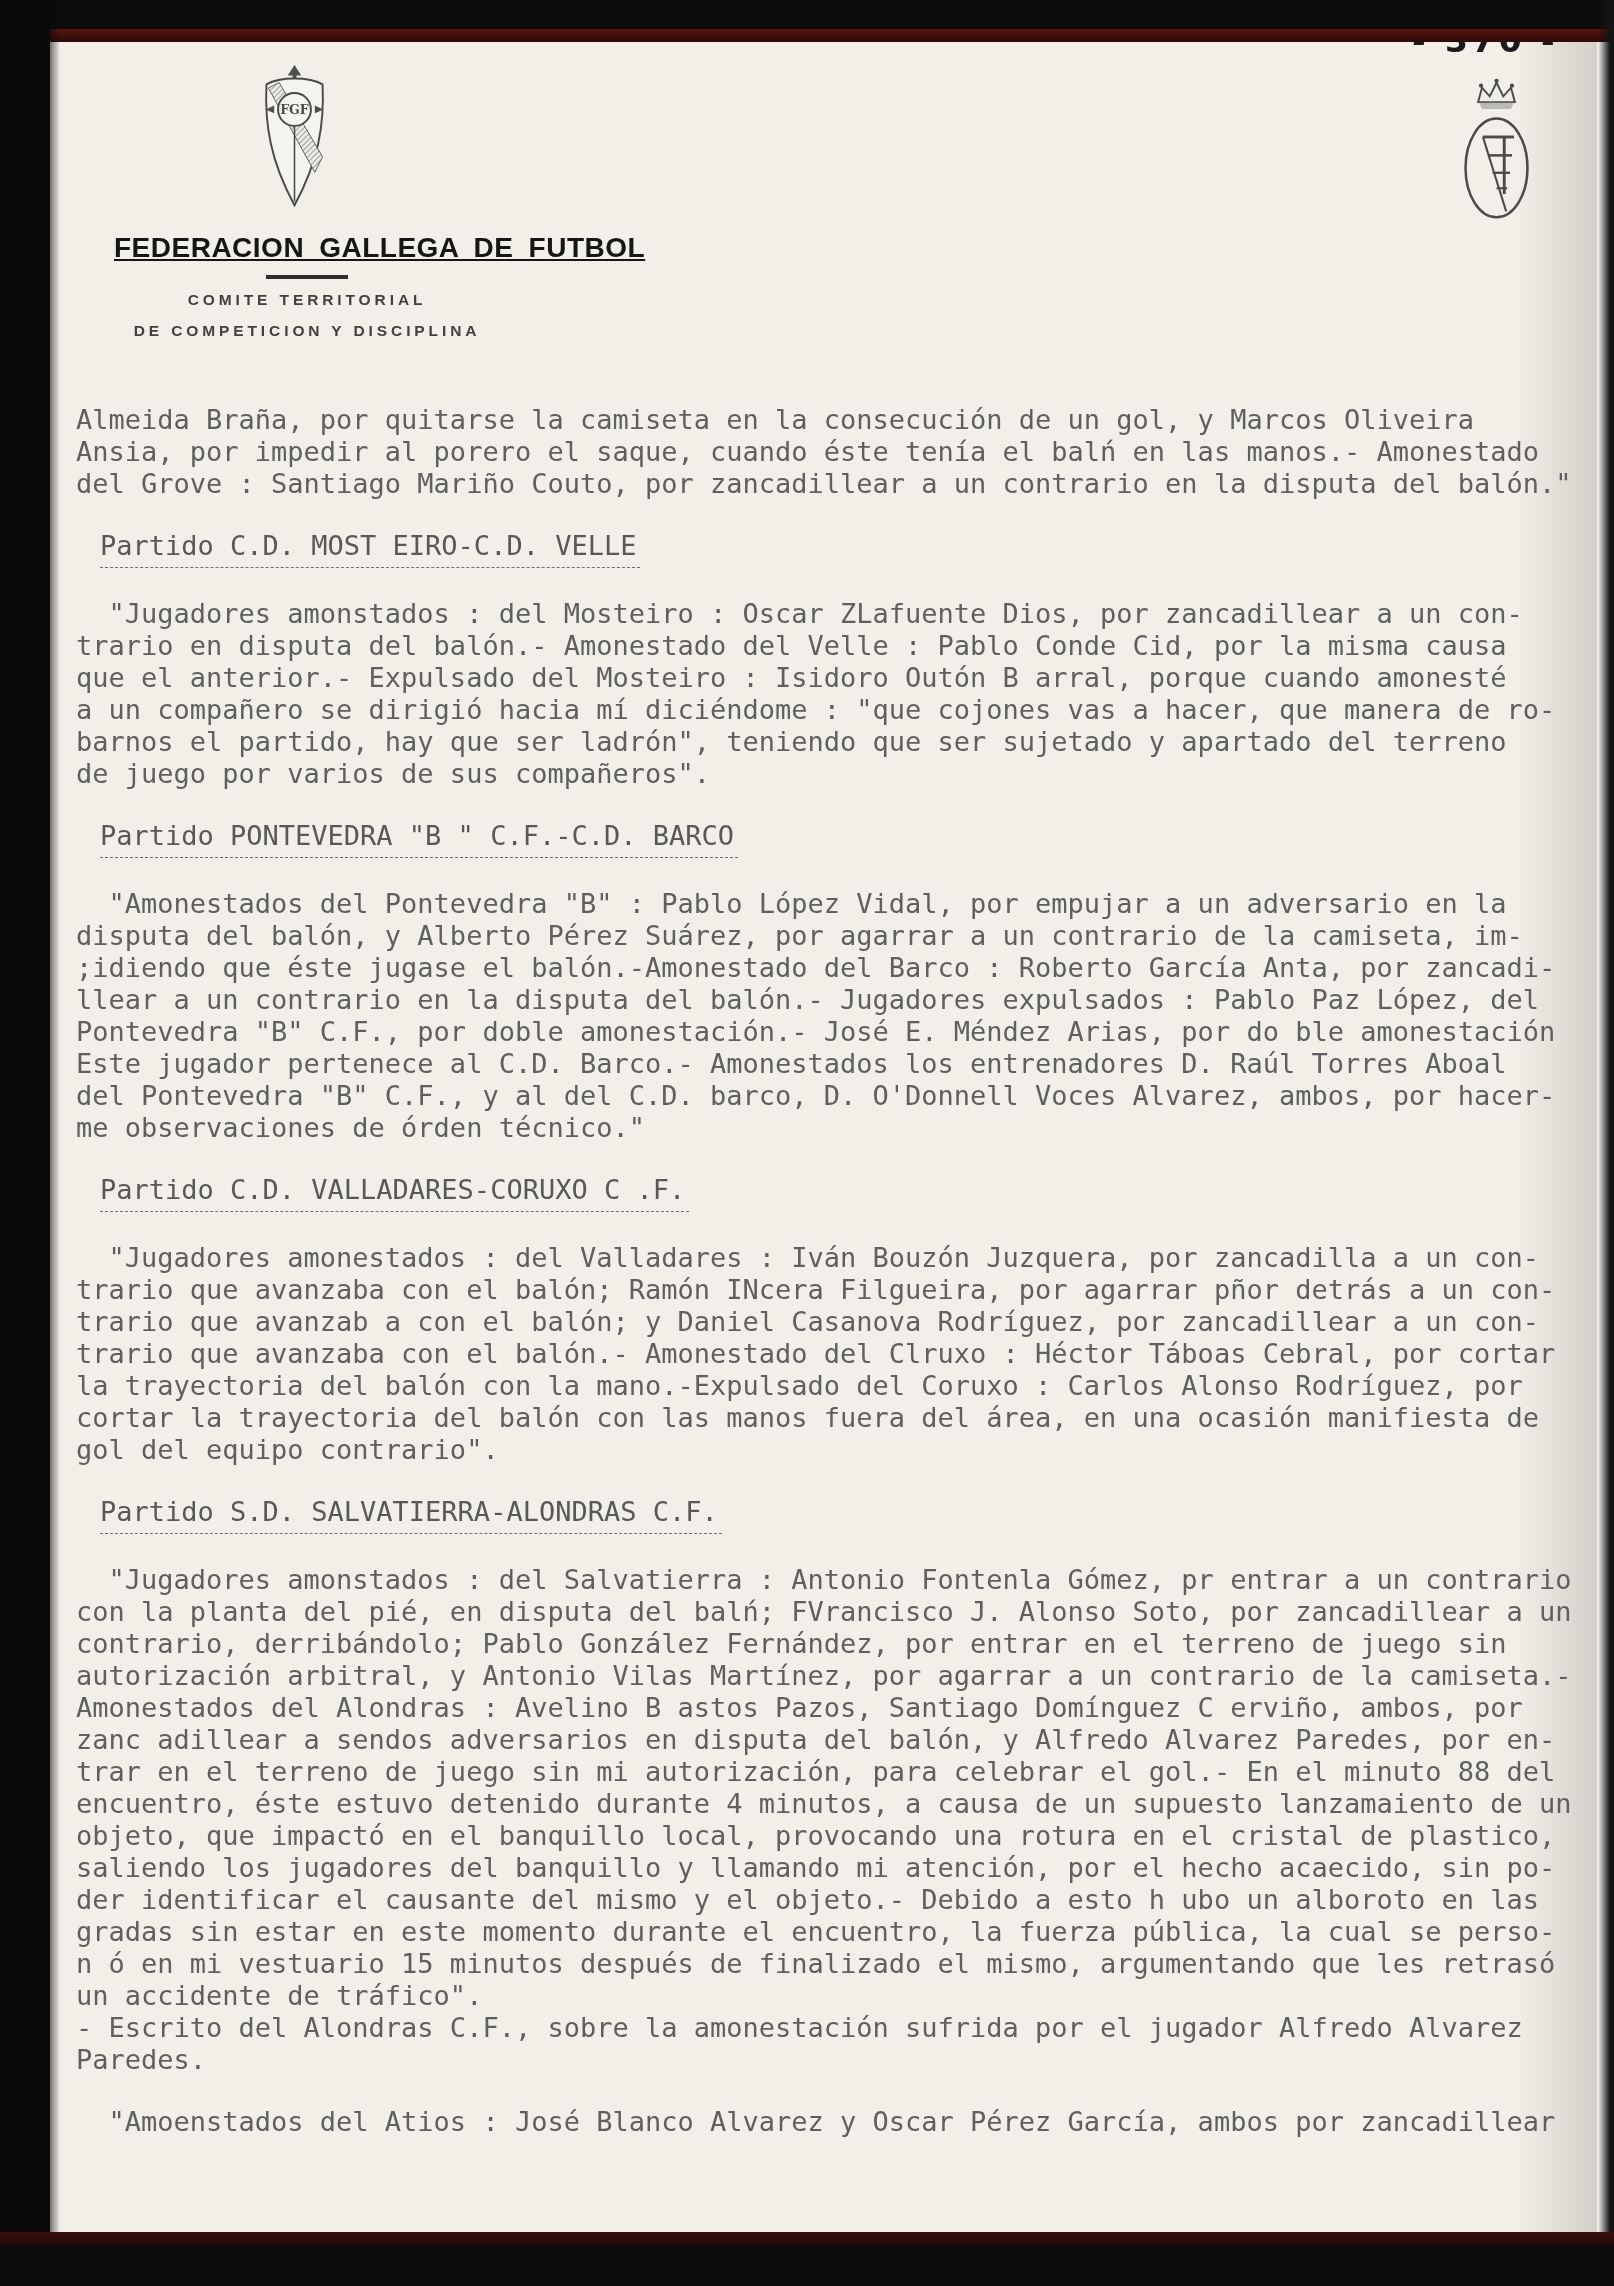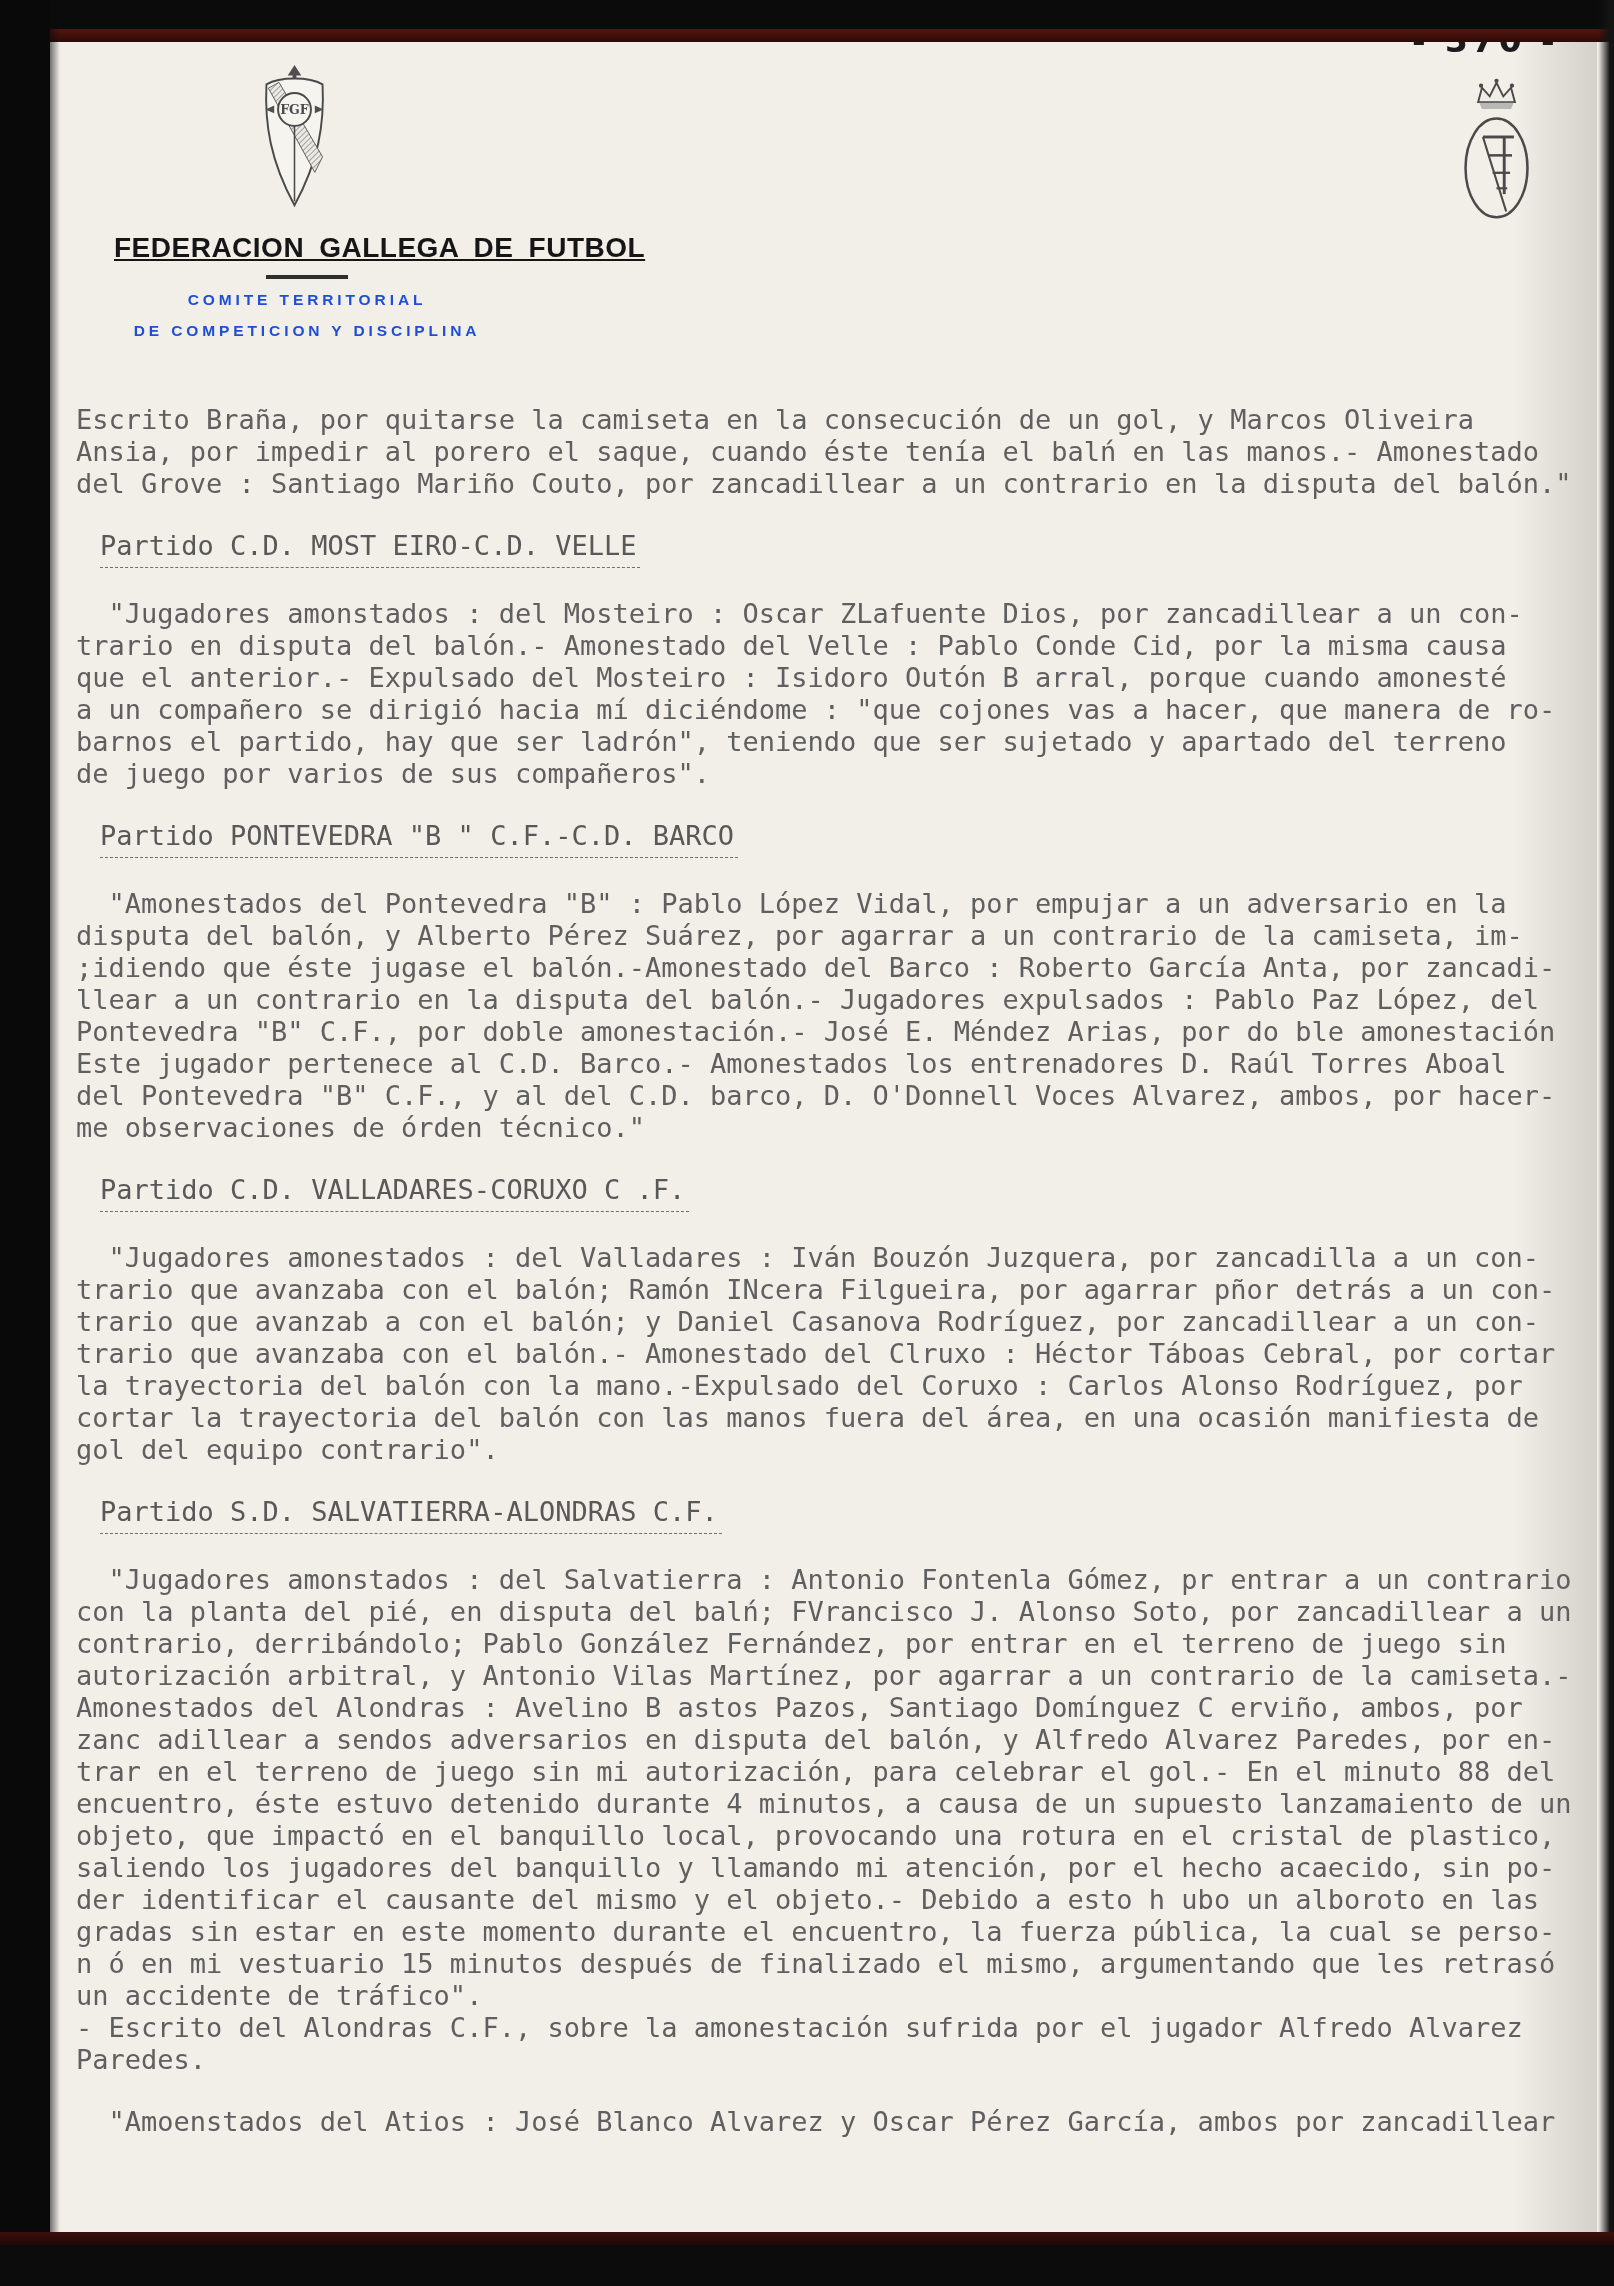--- a/index.html
+++ b/index.html
@@ -21,21 +21,21 @@
                     background:linear-gradient(to right,rgba(90,85,80,0),rgba(90,85,80,.20));}
   
   .page-number{position:absolute;left:1412px;top:21.3px;font:700 33px "DejaVu Sans",sans-serif;
                letter-spacing:3.9px;color:#1b1b1b;}
   
   .letterhead{position:absolute;left:114px;top:232px;width:386px;text-align:center;}
   .lh-org{font-family:"Liberation Sans",sans-serif;font-weight:700;font-size:28px;
           letter-spacing:0.5px;word-spacing:6.8px;color:#161616;white-space:nowrap;text-align:left;text-decoration:underline;}
   .lh-rule{width:82px;height:3.9px;background:#2e2e2e;margin:10.7px auto 12.6px auto;}
   .lh-sub{font-family:"Liberation Sans",sans-serif;font-weight:700;font-size:15.5px;
-          letter-spacing:3.9px;color:#1d4ed8;white-space:nowrap;}
+          letter-spacing:3.9px;color:#404040;white-space:nowrap;}
   .lh-sub + .lh-sub{margin-top:12.6px;}
   
   .crest-left{position:absolute;left:241px;top:64px;}
   .crest-right{position:absolute;left:1446px;top:76px;}
   
   .bodytext{position:absolute;left:76px;top:404px;width:1520px;color:#5f5f5f;
             font:27px/32px "DejaVu Sans Mono",monospace;}
   .bodytext > div + div{margin-top:30px;}
   .para{white-space:pre;}
   .note{margin-top:0 !important;white-space:pre;}
@@ -85,21 +85,21 @@
   </svg>
 
   <div class="letterhead">
     <div class="lh-org">FEDERACION GALLEGA DE FUTBOL</div>
     <div class="lh-rule"></div>
     <div class="lh-sub">COMITE TERRITORIAL</div>
     <div class="lh-sub">DE COMPETICION Y DISCIPLINA</div>
   </div>
 
   <div class="bodytext">
-    <div class="para">Escrito Braña, por quitarse la camiseta en la consecución de un gol, y Marcos Oliveira
+    <div class="para">Almeida Braña, por quitarse la camiseta en la consecución de un gol, y Marcos Oliveira
 Ansia, por impedir al porero el saque, cuando éste tenía el balń en las manos.- Amonestado
 del Grove : Santiago Mariño Couto, por zancadillear a un contrario en la disputa del balón."</div>
 
     <div class="heading"><span class="hd">Partido C.D. MOST EIRO-C.D. VELLE</span></div>
     <div class="para">  "Jugadores amonstados : del Mosteiro : Oscar ZLafuente Dios, por zancadillear a un con-
 trario en disputa del balón.- Amonestado del Velle : Pablo Conde Cid, por la misma causa
 que el anterior.- Expulsado del Mosteiro : Isidoro Outón B arral, porque cuando amonesté
 a un compañero se dirigió hacia mí diciéndome : "que cojones vas a hacer, que manera de ro-
 barnos el partido, hay que ser ladrón", teniendo que ser sujetado y apartado del terreno
 de juego por varios de sus compañeros".</div>

